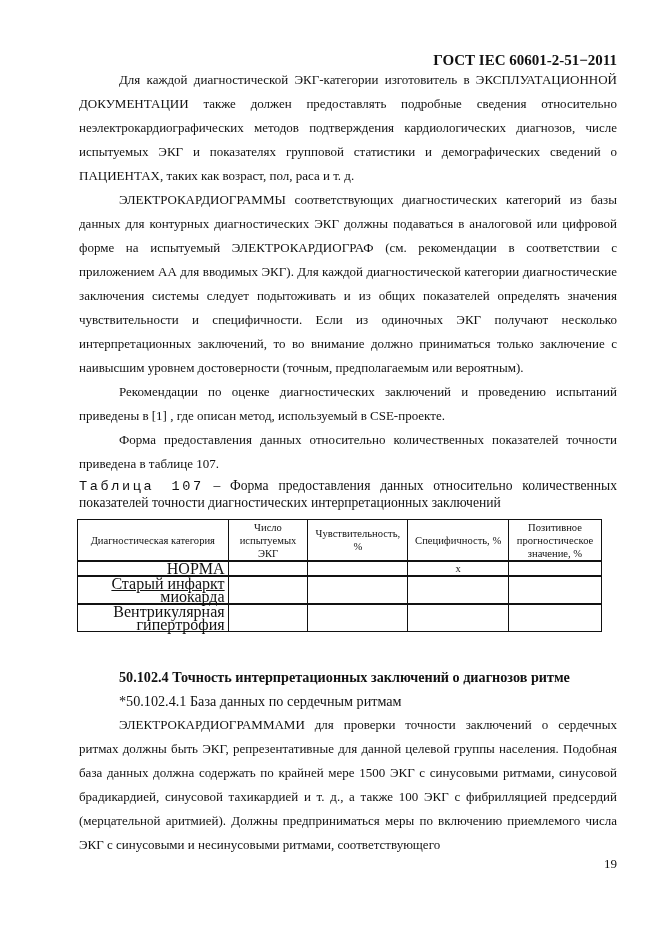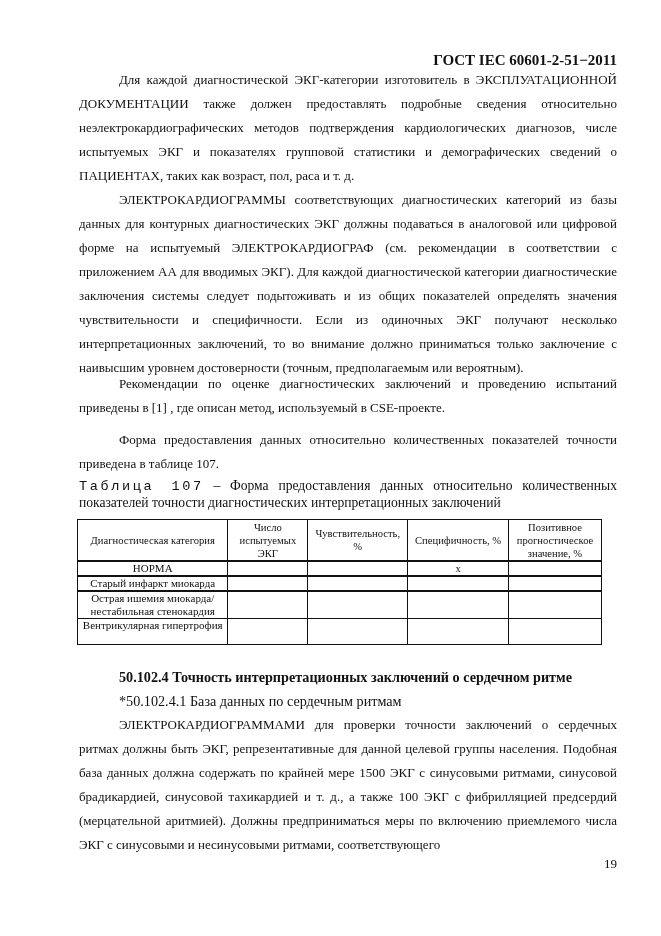--- a/index.html
+++ b/index.html
@@ -27,21 +27,21 @@
     position: absolute; left: 77px; top: 519px;
     width: 525px; border-collapse: collapse;
     font-size: 10.6px; line-height: 13px;
   }
   table.t th, table.t td {
     border: 1px solid #111; padding: 0 3px; vertical-align: top;
   }
   table.t th { font-weight: normal; text-align: center; vertical-align: middle; height: 40px; }
   table.t .thick-b { border-bottom: 2px solid #111; }
   table.t td.c { text-align: center; }
-  table.t td.l { text-align: center; font-size: 11px; }
+  table.t td.l { text-align: right; font-size: 16px; }
   .bold-head {
     position: absolute; left: 119px; top: 665px;
     font-weight: bold; font-size: 14.2px; line-height: 24px;
   }
   .sub-head {
     position: absolute; left: 119px; top: 689px;
     font-size: 14.2px; line-height: 24px;
   }
   .pagenum {
     position: absolute; right: 44px; top: 856px; font-size: 13px;
@@ -49,21 +49,21 @@
 </style>
 </head>
 <body>
 
 <div class="header">ГОСТ IEC 60601-2-51−2011</div>
 
 <div class="para" style="top:68px;"><span class="first"></span><span>Для каждой диагностической ЭКГ-категории изготовитель в ЭКСПЛУАТАЦИОННОЙ ДОКУМЕНТАЦИИ также должен предоставлять подробные сведения относительно неэлектрокардиографических методов подтверждения кардиологических диагнозов, числе испытуемых ЭКГ и показателях групповой статистики и демографических сведений о ПАЦИЕНТАХ, таких как возраст, пол, раса и т. д.</span></div>
 
 <div class="para" style="top:188px;"><span class="first"></span><span>ЭЛЕКТРОКАРДИОГРАММЫ соответствующих диагностических категорий из базы данных для контурных диагностических ЭКГ должны подаваться в аналоговой или цифровой форме на испытуемый ЭЛЕКТРОКАРДИОГРАФ (см. рекомендации в соответствии с приложением АА для вводимых ЭКГ). Для каждой диагностической категории диагностические заключения системы следует подытоживать и из общих показателей определять значения чувствительности и специфичности. Если из одиночных ЭКГ получают несколько интерпретационных заключений, то во внимание должно приниматься только заключение с наивысшим уровнем достоверности (точным, предполагаемым или вероятным).</span></div>
 
-<div class="para" style="top:372px;"><span class="first"></span><span>Рекомендации по оценке диагностических заключений и проведению испытаний приведены в  [1] , где описан метод, используемый в CSE-проекте.</span></div>
+<div class="para" style="top:380px;"><span class="first"></span><span>Рекомендации по оценке диагностических заключений и проведению испытаний приведены в  [1] , где описан метод, используемый в CSE-проекте.</span></div>
 
 <div class="para" style="top:428px;"><span class="first"></span><span>Форма предоставления данных относительно количественных показателей точности приведена в таблице 107.</span></div>
 
 <div class="caption"><span class="sp">Таблица 107</span><span> – Форма предоставления данных относительно количественных показателей точности диагностических интерпретационных заключений</span></div>
 
 <table class="t">
   <colgroup>
     <col style="width:151px">
       <col style="width:80px">
       <col style="width:100px">
@@ -80,42 +80,35 @@
     </tr>
   </thead>
   <tbody>
     <tr style="height:13px;">
       <td class="l thick-b">НОРМА</td>
       <td class="c thick-b"></td>
       <td class="c thick-b"></td>
       <td class="c thick-b">x</td>
       <td class="c thick-b"></td>
     </tr>
-    <tr style="height:13px;">
+    <tr style="height:13px;text-decoration:underline;">
       <td class="l thick-b">Старый инфаркт миокарда</td>
       <td class="c thick-b"></td>
       <td class="c thick-b"></td>
       <td class="c thick-b"></td>
       <td class="c thick-b"></td>
-    </tr>
-    <tr style="height:26px;">
-      <td class="l">Острая ишемия миокарда/ нестабильная стенокардия</td>
-      <td class="c"></td>
-      <td class="c"></td>
-      <td class="c"></td>
-      <td class="c"></td>
     </tr>
     <tr style="height:26px;">
       <td class="l">Вентрикулярная гипертрофия</td>
       <td class="c"></td>
       <td class="c"></td>
       <td class="c"></td>
       <td class="c"></td>
     </tr>
   </tbody>
 </table>
 
-<div class="bold-head">50.102.4 Точность интерпретационных заключений о сердечном ритме</div>
+<div class="bold-head">50.102.4 Точность интерпретационных заключений о диагнозов ритме</div>
 <div class="sub-head">*50.102.4.1 База данных по сердечным ритмам</div>
 
 <div class="para" style="top:713px;"><span class="first"></span><span>ЭЛЕКТРОКАРДИОГРАММАМИ для проверки точности заключений о сердечных ритмах должны быть ЭКГ, репрезентативные для данной целевой группы населения. Подобная база данных должна содержать по крайней мере 1500 ЭКГ с синусовыми ритмами, синусовой брадикардией, синусовой тахикардией и т. д., а также 100 ЭКГ с фибрилляцией предсердий (мерцательной аритмией). Должны предприниматься меры по включению приемлемого числа ЭКГ с синусовыми и несинусовыми ритмами, соответствующего</span></div>
 
 <div class="pagenum">19</div>
 
 </body></html>

